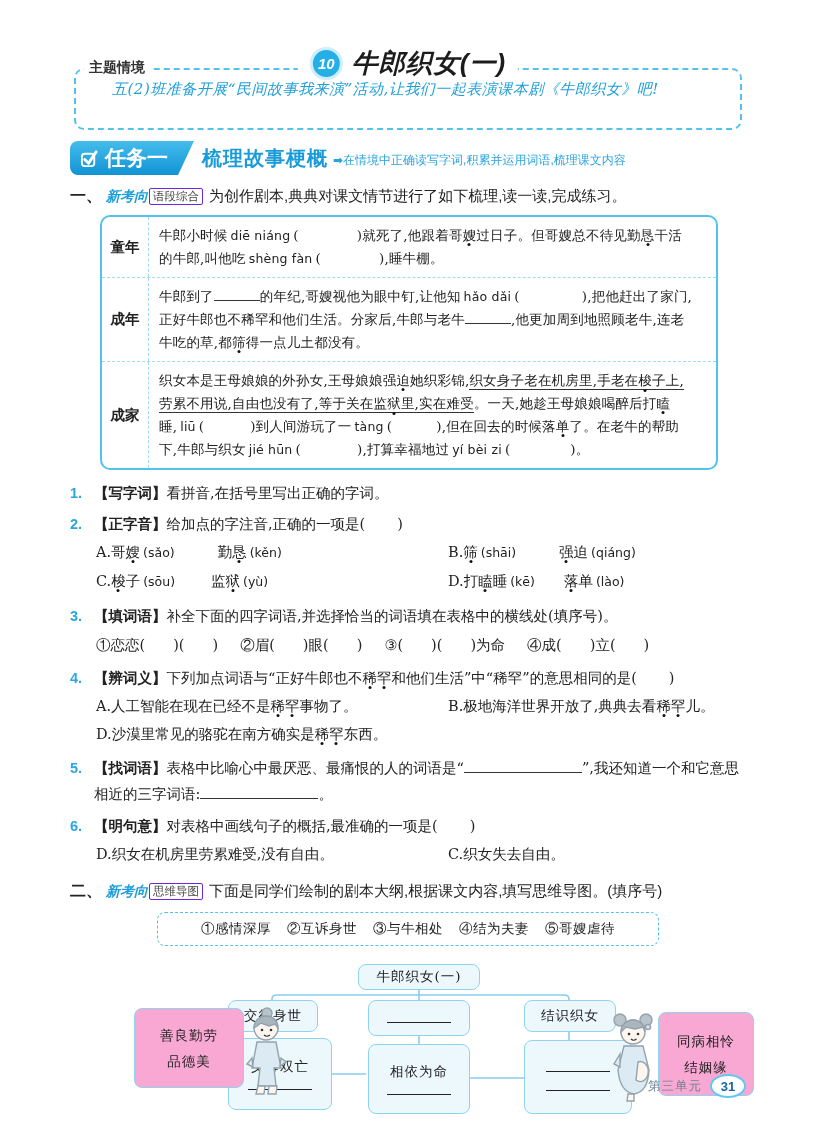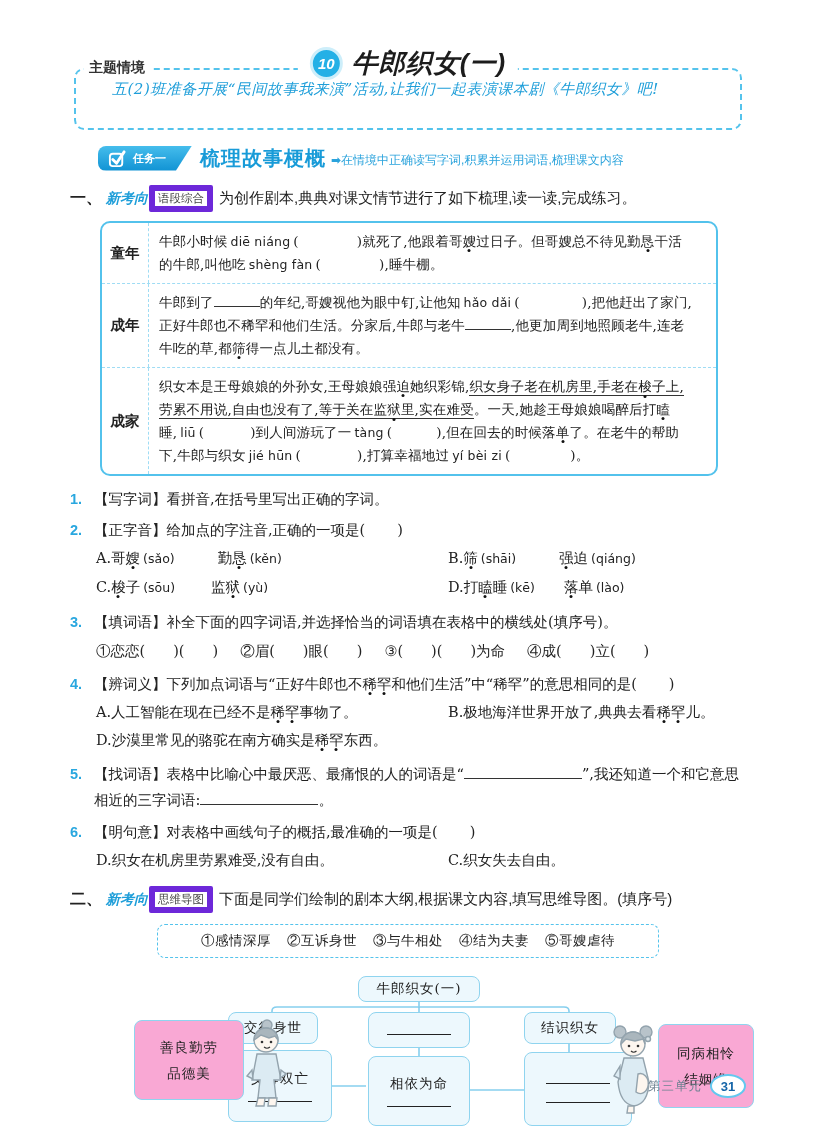--- a/index.html
+++ b/index.html
@@ -17,32 +17,32 @@
               color:#fff;font-weight:bold;display:flex;align-items:center;justify-content:center;
               font-size:15px;}
   .lesson-name{font-size:26px;font-weight:bold;letter-spacing:1px;color:#1c1c1c;}
   .theme-label{position:absolute;left:14px;top:13px;background:#fff;padding:0 5px;font-weight:bold;
                font-size:14px;color:#333;z-index:2;}
   .theme-text{position:absolute;left:42px;top:34px;right:16px;color:#1e9ed9;font-style:italic;
               font-size:15px;letter-spacing:.5px;}
 
   
   .task{display:flex;align-items:center;margin:12px 70px 0;height:32px;}
-  .task-chip{display:flex;align-items:center;gap:6px;color:#fff;font-weight:bold;font-size:11px;
+  .task-chip{display:flex;align-items:center;gap:6px;color:#fff;font-weight:bold;font-size:21px;
              background:linear-gradient(180deg,#45bdec,#1193d4);padding:3px 26px 3px 10px;
              border-radius:8px 0 0 8px;
-             clip-path:polygon(0 0,100% 0,calc(100% - 16px) 100%,0 100%);margin-left:28px;}
+             clip-path:polygon(0 0,100% 0,calc(100% - 16px) 100%,0 100%);}
   .task-title{color:#189bd8;font-weight:bold;font-size:20px;margin-left:8px;letter-spacing:1px;}
   .task-sub{color:#2aa3dc;font-size:12px;margin-left:5px;margin-top:4px;}
 
   
   .secline{display:flex;align-items:baseline;margin:12px 70px 0;font-size:15px;}
   .secnum{font-weight:bold;font-size:16px;white-space:nowrap;}
   .newdir{color:#1e9ed9;font-weight:bold;font-style:italic;font-size:14px;margin:0 1px 0 4px;white-space:nowrap;}
-  .badgebox{border:6px solid #6d28d9;border-radius:2px;font-size:11.5px;padding:0 3px;color:#444;
+  .badgebox{border:1px solid #6d28d9;border-radius:2px;font-size:11.5px;padding:0 3px;color:#444;
             white-space:nowrap;position:relative;top:-1px;margin-right:6px;}
   .secintro{font-size:15px;}
 
   
   .stable{margin:8px 98px 0 100px;border:2px solid #53c2ec;border-radius:10px;overflow:hidden;background:#fff;}
   .trow{display:flex;border-bottom:1.5px dashed #9fdcf4;}
   .trow:last-child{border-bottom:none;}
   .tlabel{width:46px;flex:0 0 46px;display:flex;align-items:center;justify-content:center;
           border-right:1.5px dashed #9fdcf4;font-weight:bold;font-size:14.5px;
           font-family:"Liberation Sans",sans-serif;}
@@ -56,21 +56,21 @@
   .ul{border-bottom:1.2px solid #333;padding-bottom:.5px;}
   .pbw i{display:inline-block;height:2px;}
   .bl{display:inline-block;border-bottom:1.2px solid #333;height:13px;vertical-align:baseline;}
   .gapseg{display:inline-block;}
 
   
   .ex{display:flex;margin:5px 70px 0;align-items:baseline;}
   .ex .num{color:#29a7df;font-weight:bold;font-size:14.5px;flex:0 0 24px;
            font-family:"Liberation Sans",sans-serif;}
   .ex .body{flex:1;line-height:26px;font-size:14.5px;}
-  .extag{font-weight:normal;}
+  .extag{font-weight:bold;}
   .optrow{display:grid;grid-template-columns:352px auto;margin:2px 70px 0 96px;line-height:26px;font-size:14.5px;}
   .optrow4{display:flex;margin:3px 70px 0 96px;line-height:27px;font-size:14.5px;flex-wrap:nowrap;}
 
   
   .bank{margin:10px auto 0;width:480px;border:1.5px dashed #54c3ec;border-radius:8px;
         padding:7px 10px;display:flex;gap:16px;justify-content:center;font-size:13.5px;
         letter-spacing:.5px;}
 
   
   .mm{position:relative;height:172px;margin-top:8px;}

